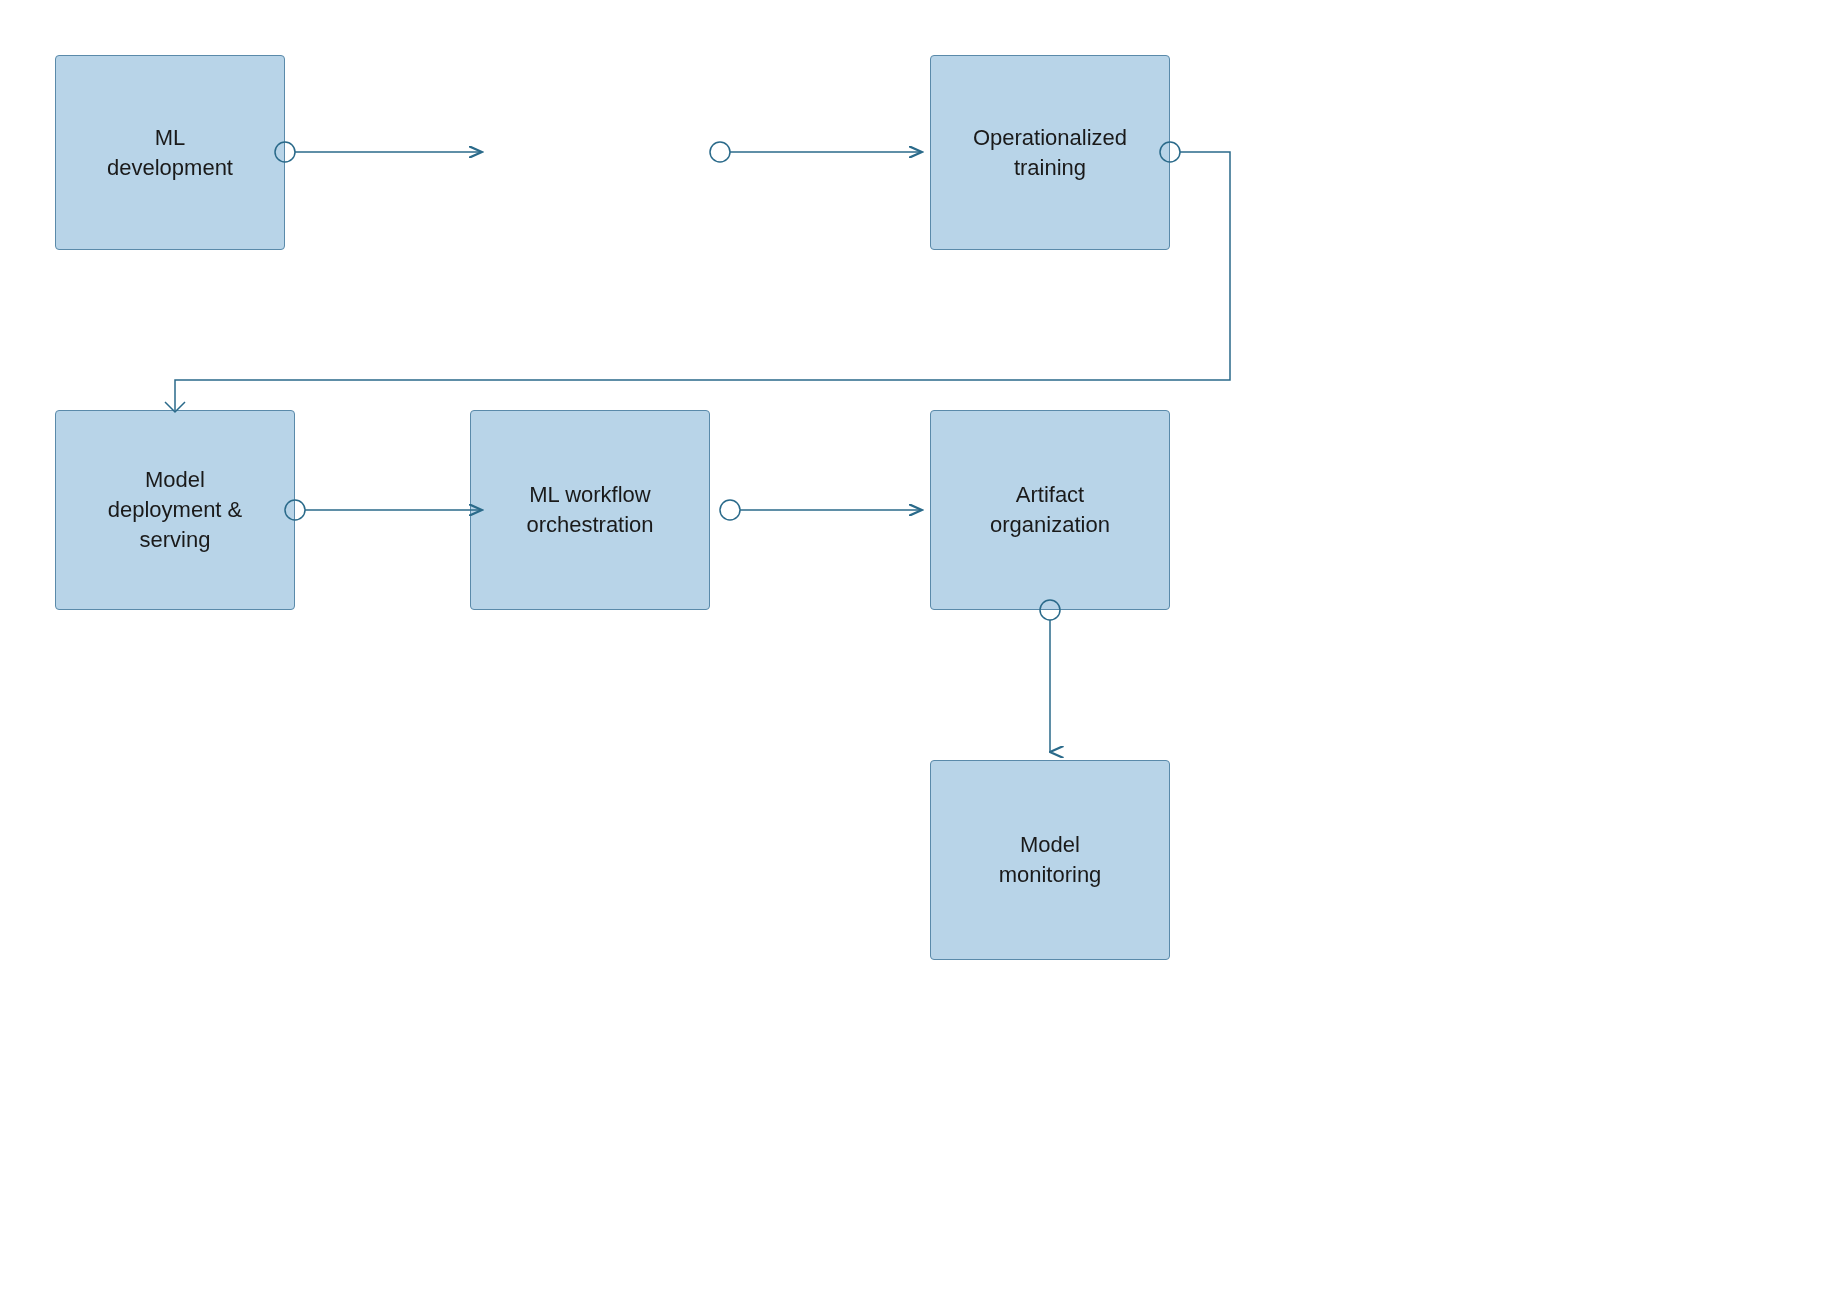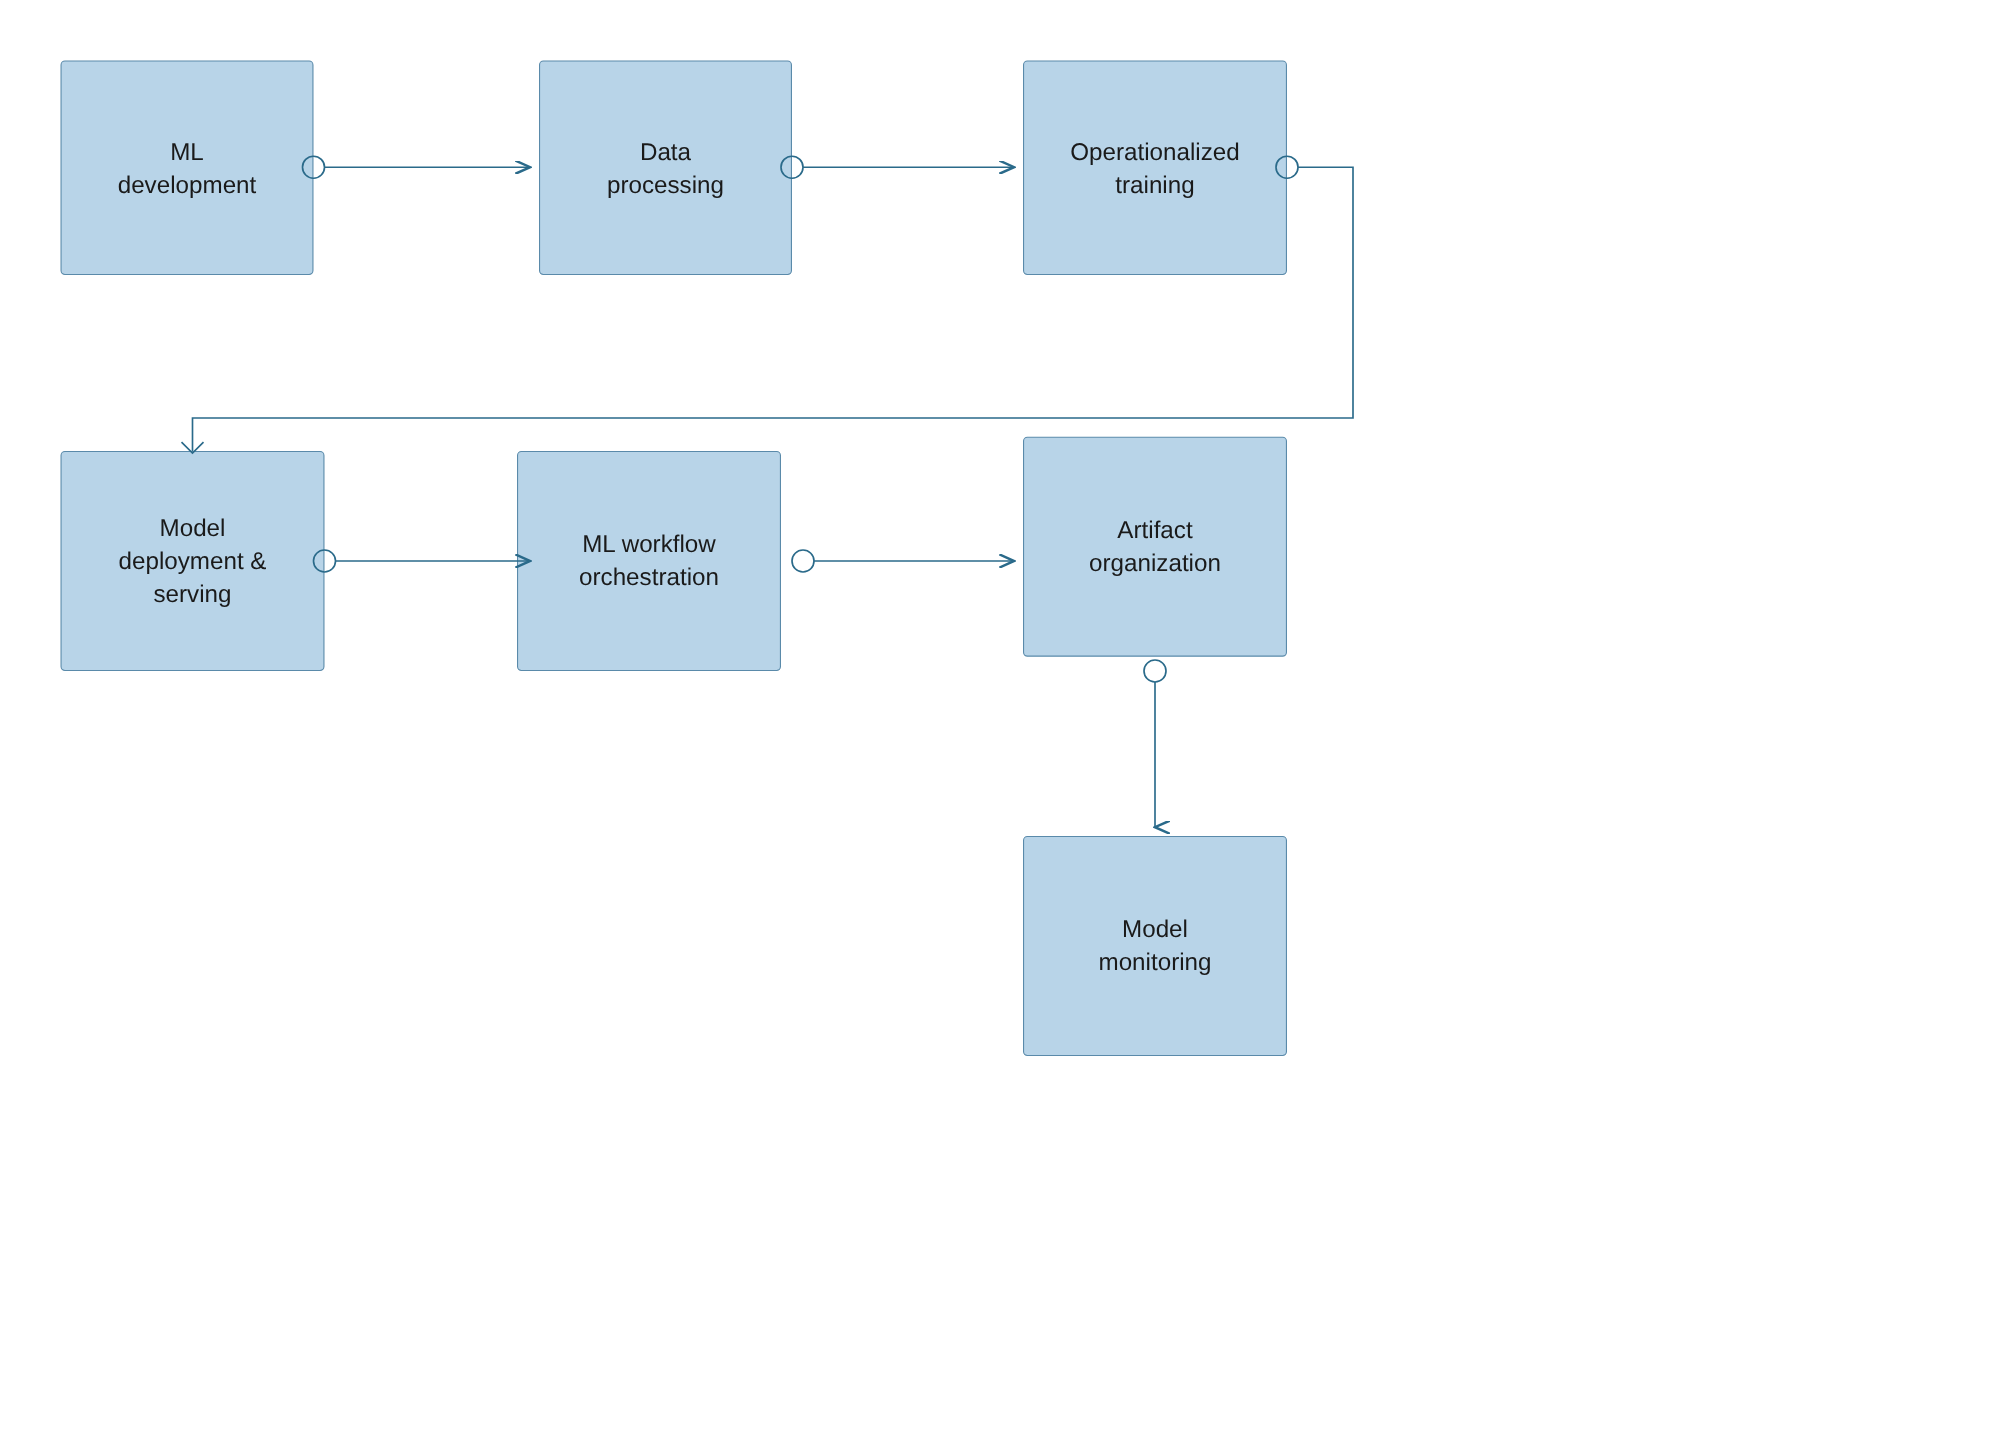--- a/index.html
+++ b/index.html
@@ -41,42 +41,38 @@
 </head>
 <body>
 
 <div class="diagram-container">
 
   <div class="node" style="left:55px; top:55px; width:230px; height:195px;">
     <span style="white-space:pre-line;">ML
 development</span>
   </div>
 
-  <div class="node" style="left:490px; top:55px; width:230px; height:195px;">
-    <span style="white-space:pre-line;">Data
-processing</span>
-  </div>
 
   <div class="node" style="left:930px; top:55px; width:240px; height:195px;text-align:center;">
     <span style="white-space:pre-line;">Operationalized
 training</span>
   </div>
 
   <div class="node" style="left:55px; top:410px; width:240px; height:200px;">
     <span style="white-space:pre-line;">Model
 deployment &amp;
 serving</span>
   </div>
 
   <div class="node" style="left:470px; top:410px; width:240px; height:200px;">
     <span style="white-space:pre-line;">ML workflow
 orchestration</span>
   </div>
 
-  <div class="node" style="left:930px; top:397px; width:240px; height:200px;">
+  <div class="node" style="left:930px; top:410px; width:240px; height:200px;">
     <span style="white-space:pre-line;">Artifact
 organization</span>
   </div>
 
   <div class="node" style="left:930px; top:760px; width:240px; height:200px;">
     <span style="white-space:pre-line;">Model
 monitoring</span>
   </div>
 
   <svg class="arrows">

